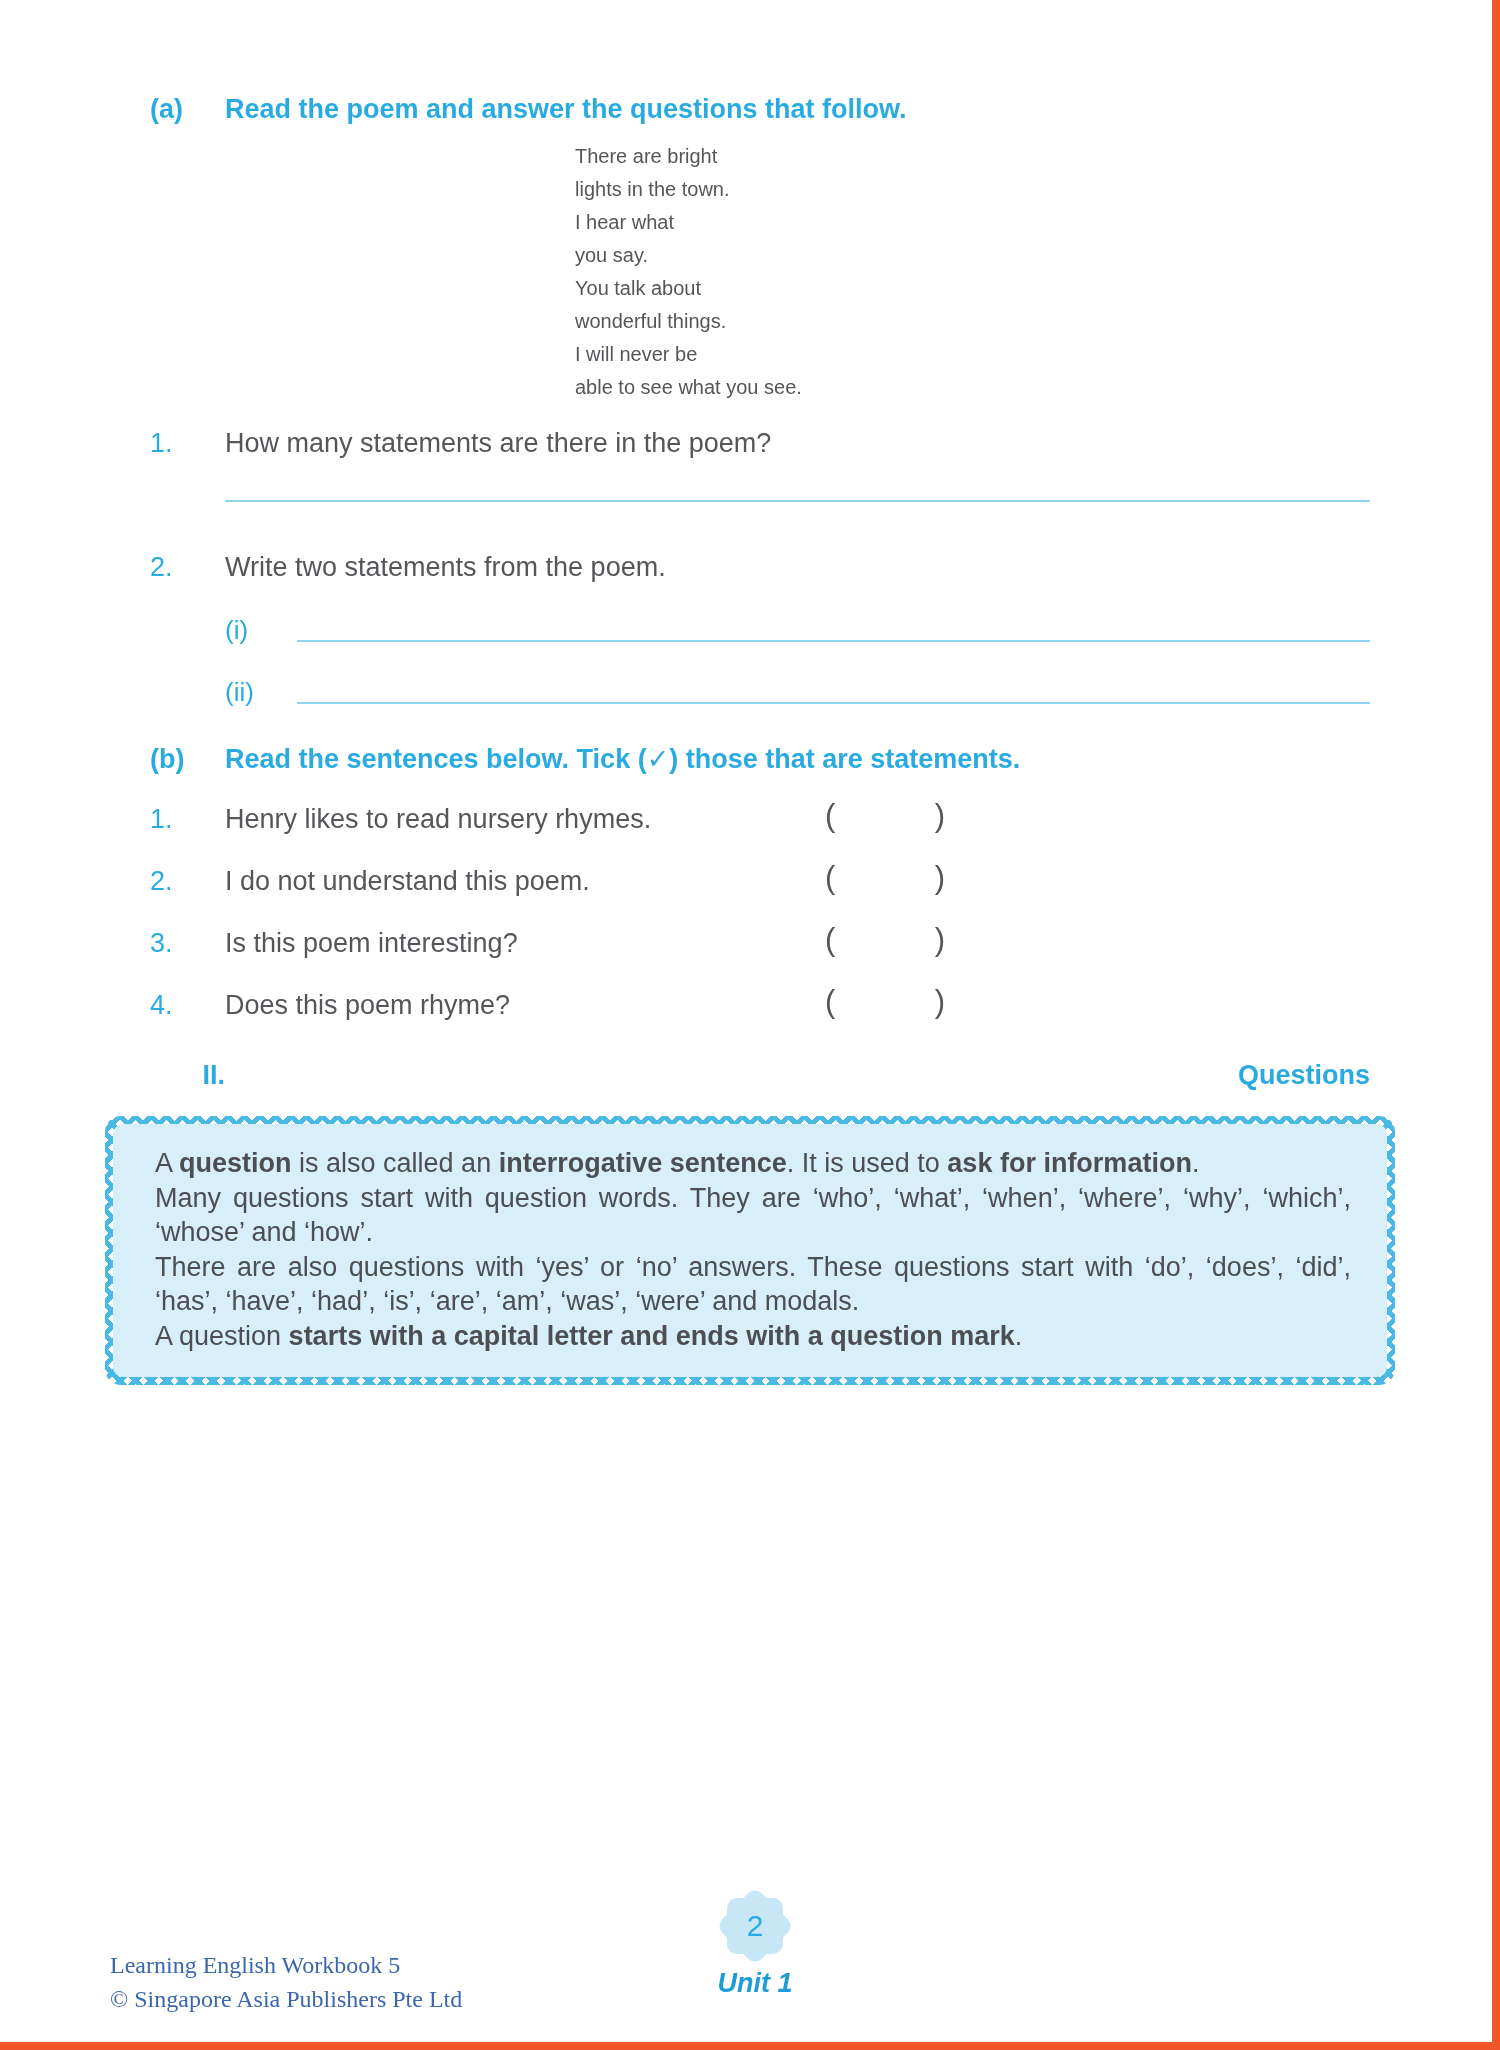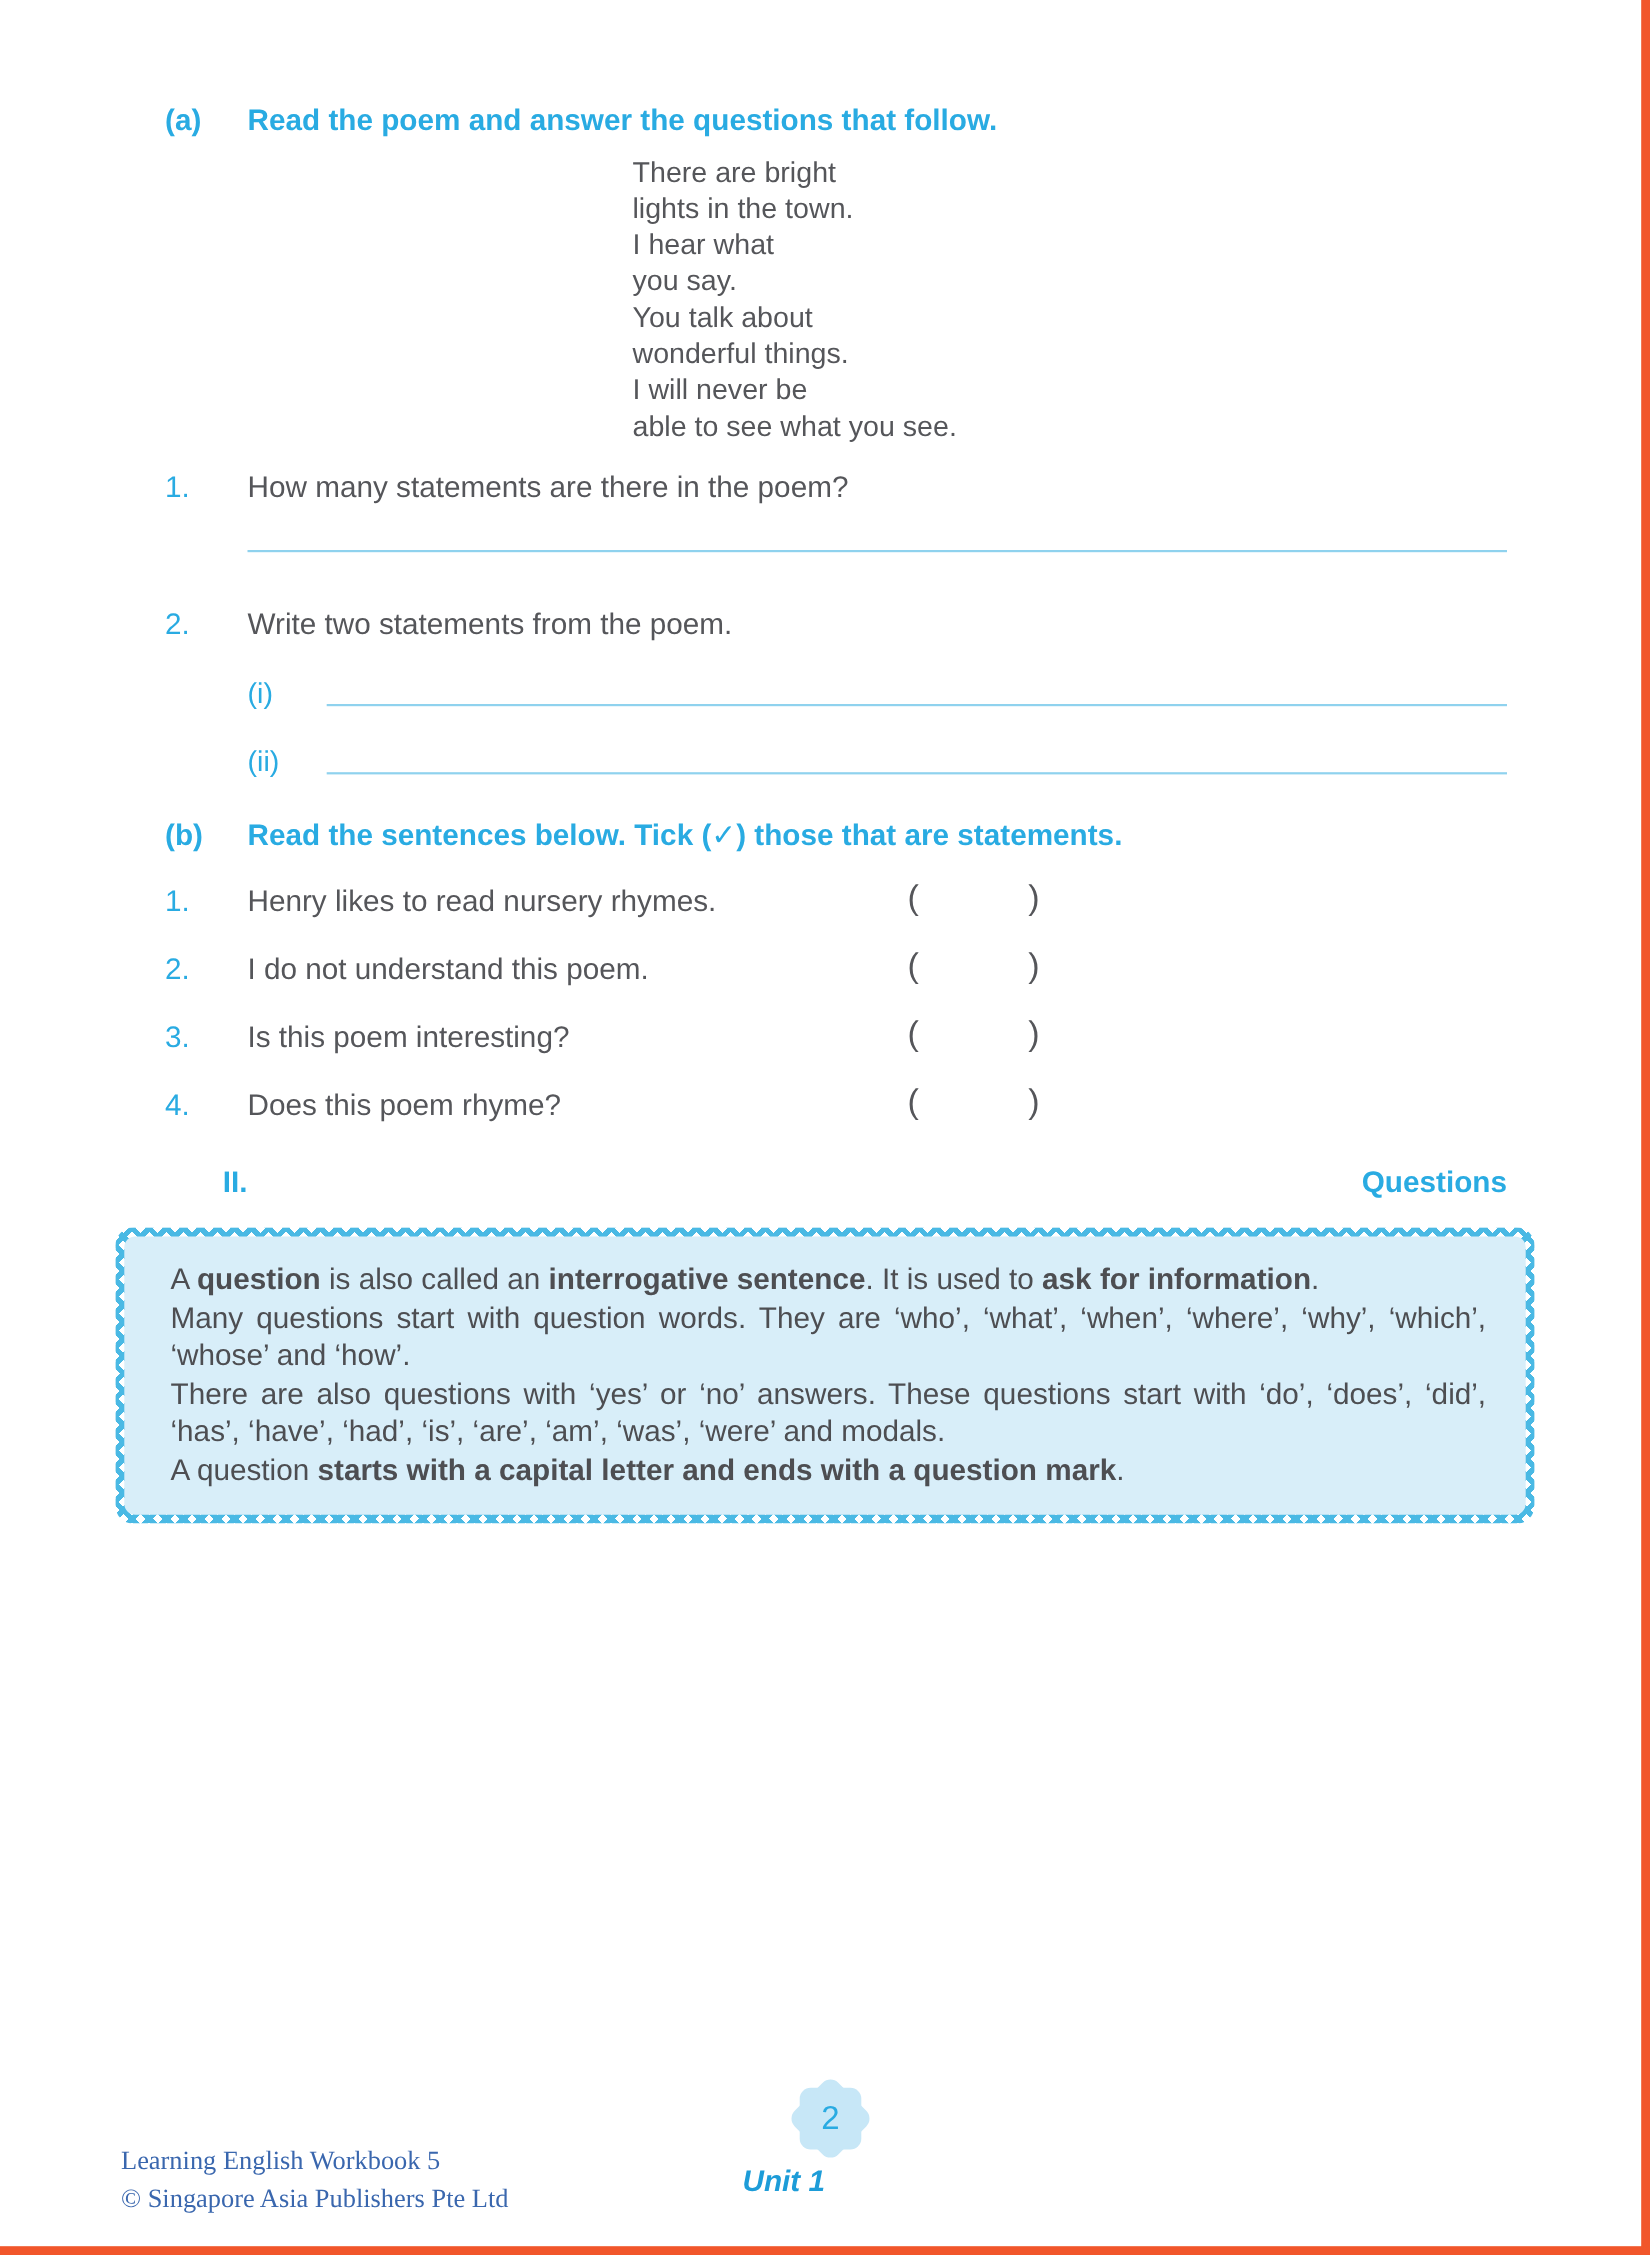--- a/index.html
+++ b/index.html
@@ -13,21 +13,21 @@
   }
   .edge-right{position:absolute;top:0;right:0;width:8px;height:100%;background:#f1562b;}
   .edge-bottom{position:absolute;bottom:0;left:0;width:100%;height:8px;background:#f1562b;}
 
   .content{padding:92px 130px 0 150px;}
 
   .heading-row{display:flex;color:#29abe2;font-weight:bold;font-size:27px;line-height:34px;}
   .h-label{width:75px;flex:0 0 75px;}
   .h-title{flex:1;}
 
-  .poem{margin:14px 0 0 425px;font-size:26px;line-height:33px;color:#55565a;}
+  .poem{margin:14px 0 0 425px;font-size:20px;line-height:33px;color:#55565a;}
 
   .q-row{display:flex;font-size:27px;line-height:34px;margin-top:0;}
   .q-num{width:75px;flex:0 0 75px;color:#29abe2;}
   .q-text{flex:1;color:#55565a;}
   .q1{margin-top:22px;}
   .q2{margin-top:48px;}
 
   .answer-line{height:0;border-bottom:2px solid #8fd2ee;margin-left:75px;margin-top:40px;}
 
   .sub-row{display:flex;align-items:flex-end;margin-left:75px;margin-top:30px;font-size:26px;line-height:32px;}
@@ -68,21 +68,21 @@
   .star{position:absolute;left:715px;top:1886px;width:80px;height:80px;}
   .star::before,.star::after{
     content:"";position:absolute;inset:12px;background:#c7e7f7;border-radius:10px;
   }
   .star::after{transform:rotate(45deg);}
   .star-num{
     position:absolute;inset:0;display:flex;align-items:center;justify-content:center;
     font-size:30px;color:#29abe2;z-index:2;
   }
   .unit-label{
-    position:absolute;left:675px;top:1968px;width:160px;
+    position:absolute;left:675px;top:1968px;width:160px;text-align:center;
     color:#1d9cd8;font-weight:bold;font-style:italic;font-size:27px;
   }
 </style>
 </head>
 <body>
 
 <div class="page">
 
   <div class="content">
 

